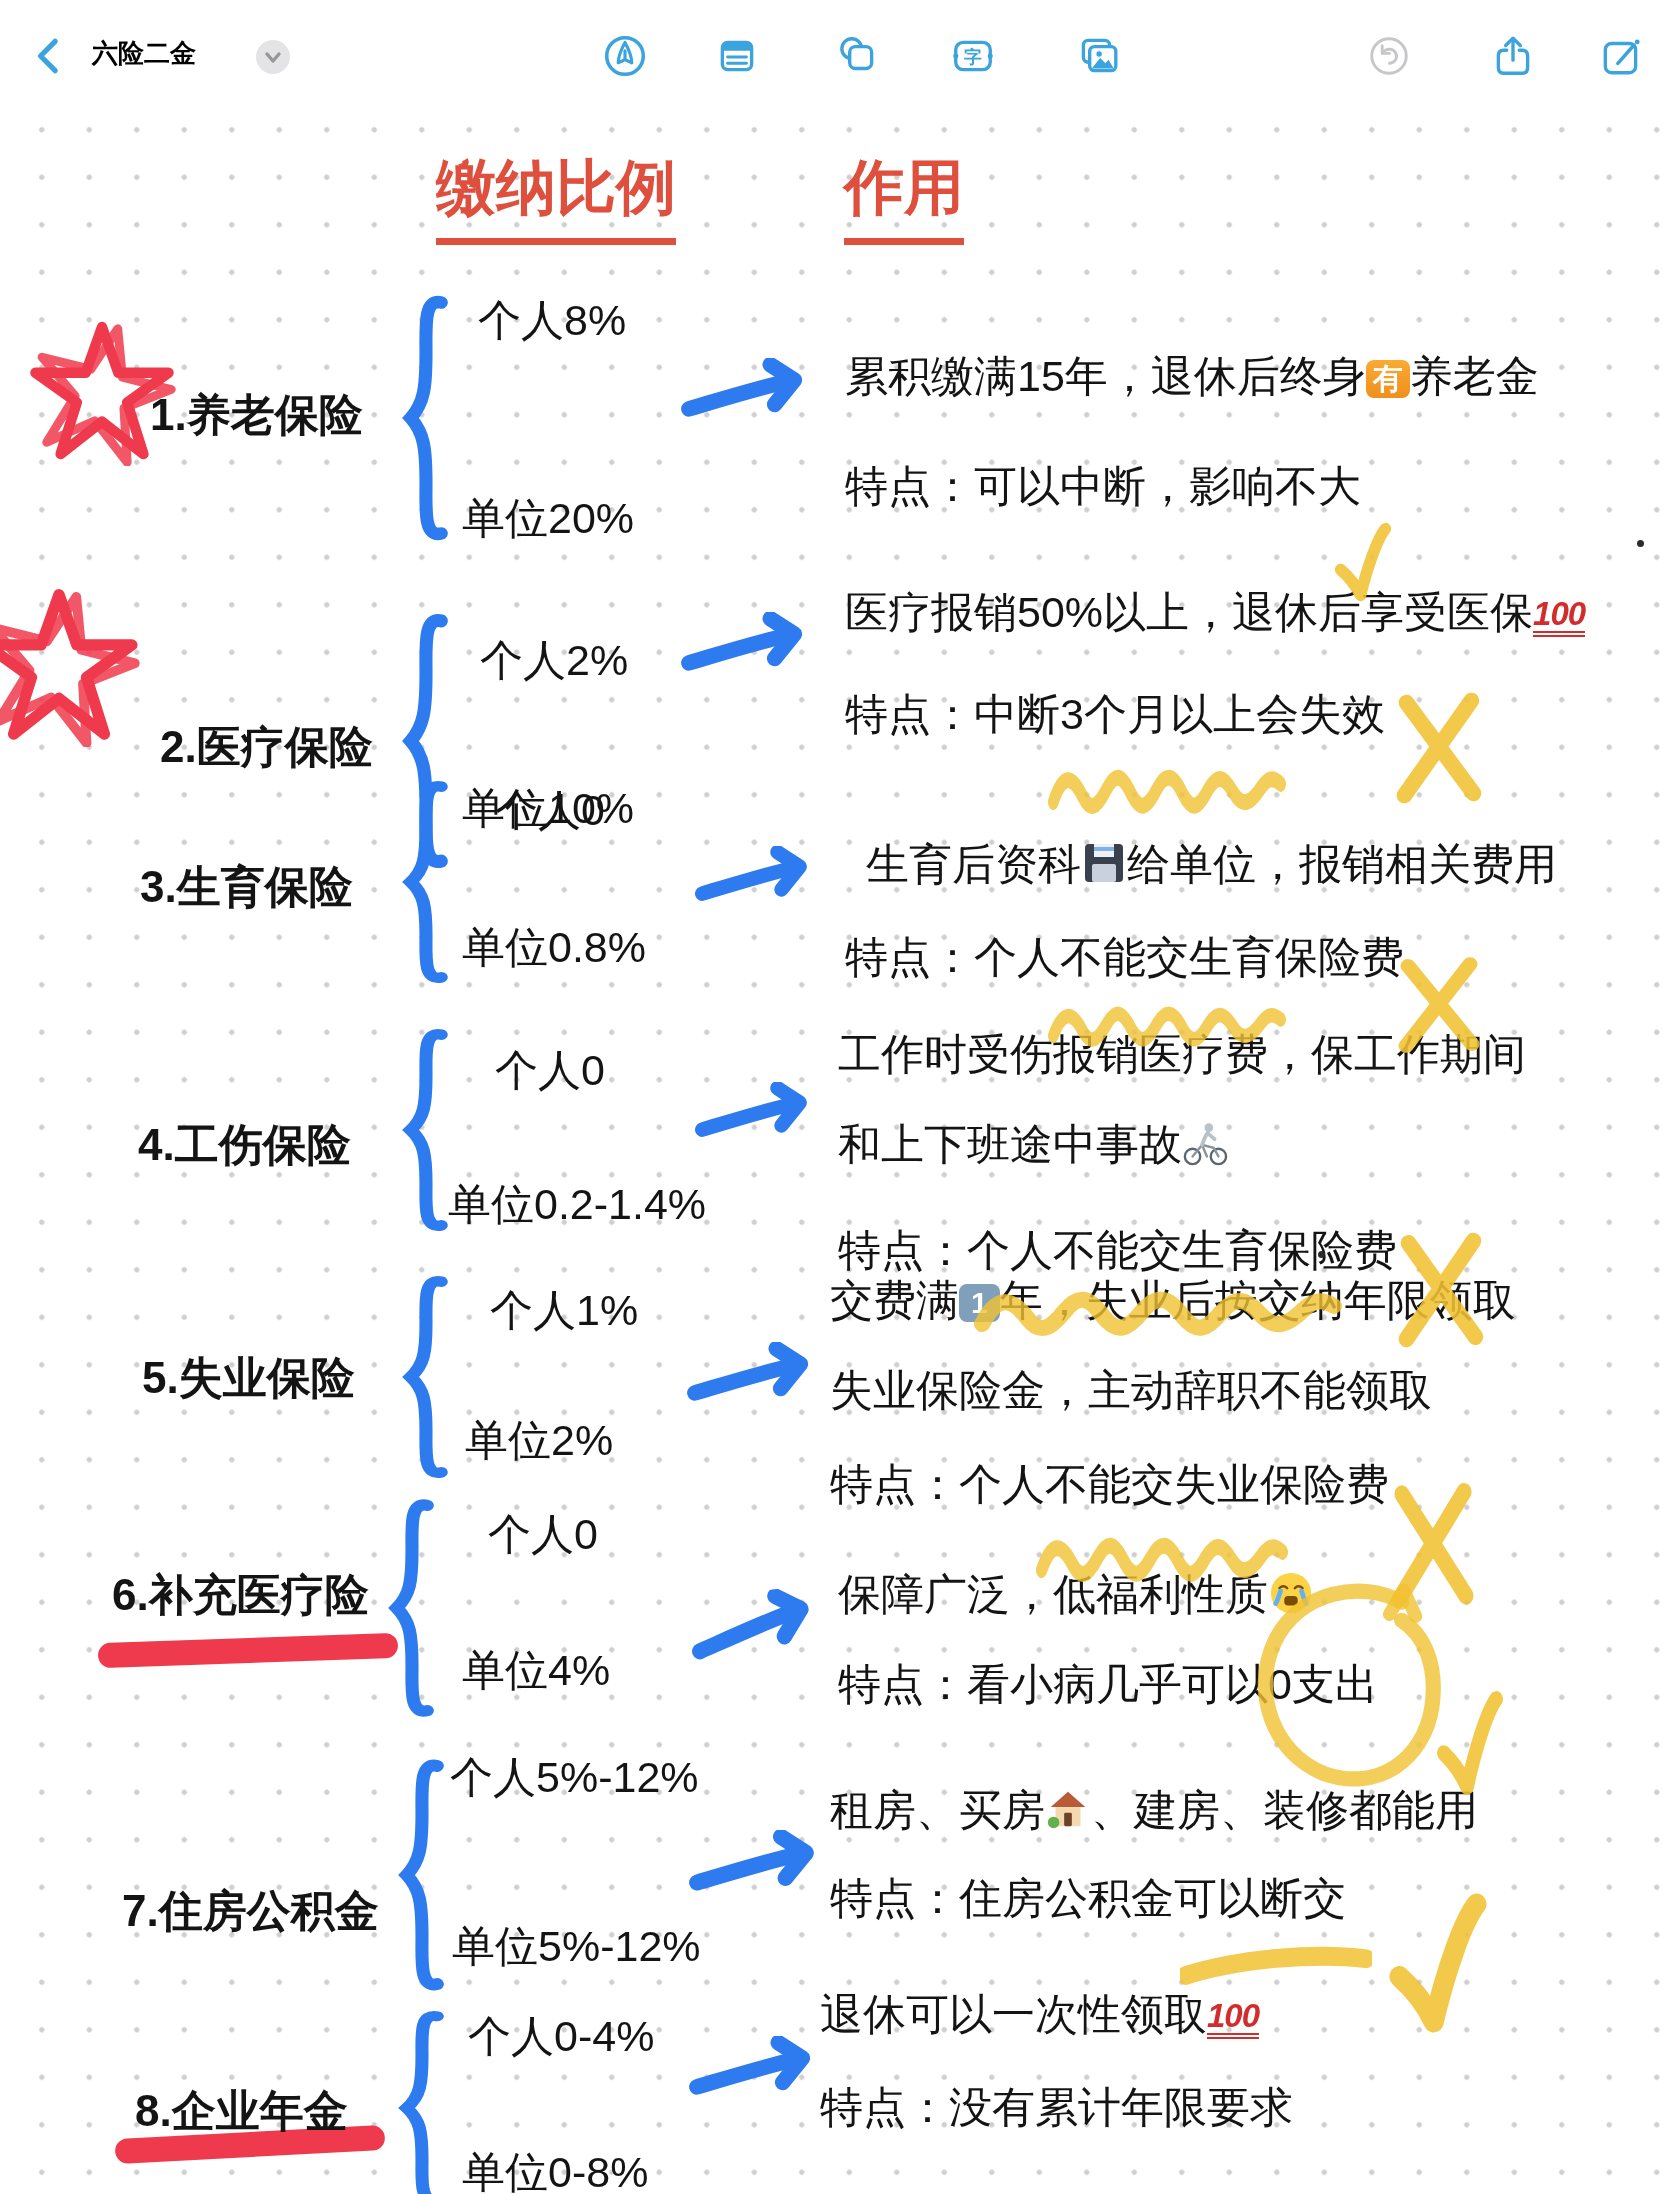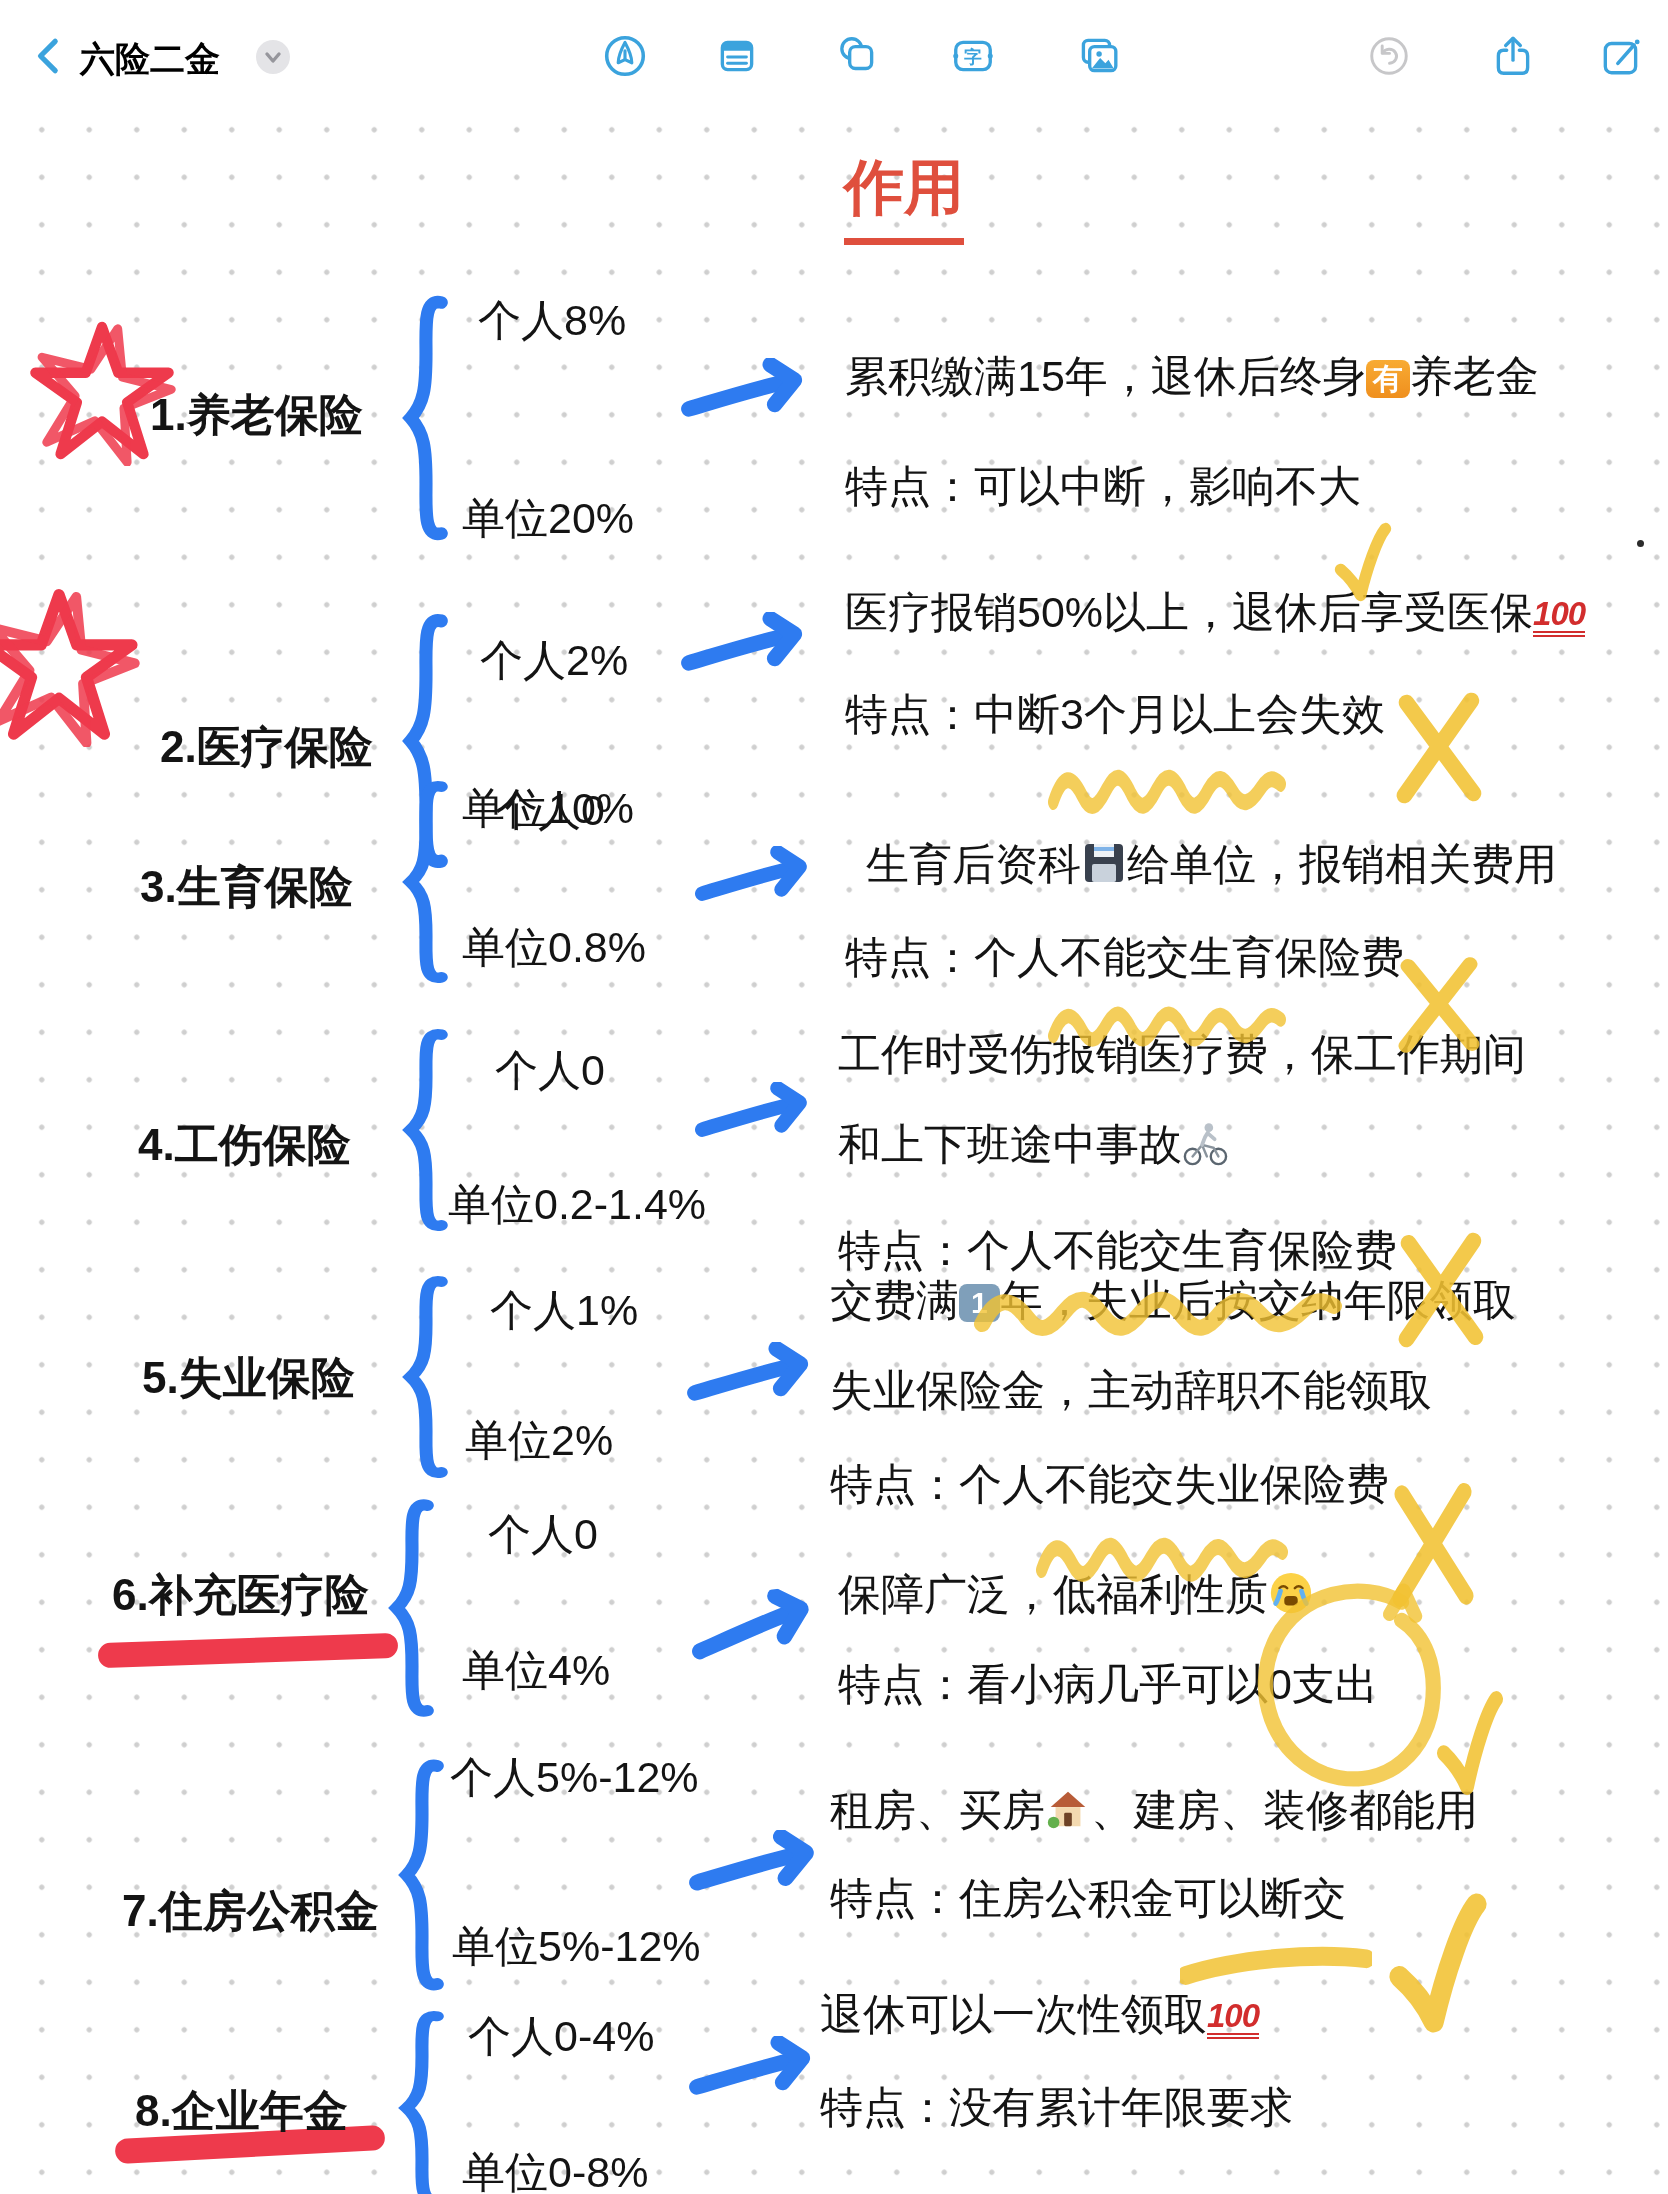--- a/index.html
+++ b/index.html
@@ -5,21 +5,21 @@
   html,body{margin:0;padding:0;background:#fff;}
   .page{position:relative;width:1668px;height:2194px;background:#ffffff;overflow:hidden;
         font-family:"Liberation Sans","DejaVu Sans",sans-serif;-webkit-font-smoothing:antialiased;}
   
   .dots{position:absolute;left:0;right:0;top:92px;bottom:0;z-index:0;
         background-image:radial-gradient(circle,#cfcfcf 2.3px,transparent 3px);
         background-size:47.5px 47.5px;background-position:18px 14px;}
   
   .toolbar{position:absolute;left:0;top:0;width:100%;height:92px;background:#fff;z-index:6;}
   .tb{position:absolute;top:33px;width:46px;height:46px;cursor:pointer;}
-  .title{position:absolute;left:80px;top:36px;font-size:35px;font-weight:700;color:#000;white-space:nowrap;}
+  .title{position:absolute;left:92px;top:36px;font-size:26px;font-weight:700;color:#000;white-space:nowrap;}
   .ddc{position:absolute;left:256px;top:40px;width:34px;height:34px;border-radius:50%;background:#e4e4e7;}
   
   .t{position:absolute;z-index:2;color:#141414;white-space:nowrap;font-size:43px;line-height:1.15;}
   .lbl{font-weight:700;font-size:44px;text-align:center;}
   .hdr{position:absolute;z-index:2;font-size:60px;font-weight:700;color:#df4f3d;
        border-bottom:7px solid #df4f3d;padding-bottom:9px;white-space:nowrap;}
   .ink{position:absolute;z-index:1;}
   .mark{position:absolute;z-index:3;pointer-events:none;}
   .redline{position:absolute;z-index:1;height:25px;border-radius:13px;background:#ee3a4c;}
   .stray{position:absolute;width:7px;height:7px;border-radius:50%;background:#2b2b2b;z-index:2;}
@@ -95,20 +95,21 @@
 
     <svg class="tb" style="left:1598px;" viewBox="0 0 44 44">
       <rect x="7" y="10" width="29" height="28" rx="6" fill="none" stroke="#3ba3dd" stroke-width="3.2"></rect>
       <line x1="19" y1="29" x2="34.5" y2="11.5" stroke="#3ba3dd" stroke-width="3.4" stroke-linecap="round"></line>
       <circle cx="37.5" cy="8.5" r="2.3" fill="#3ba3dd"></circle>
     </svg>
   </div>
 
   <div class="dots"></div>
 
+  <div class="hdr" style="left:436px;top:148px;">缴纳比例</div>
   <div class="hdr" style="left:844px;top:148px;">作用</div>
 
   <div id="canvas">
       <svg class="ink" style="left:28px;top:318px;width:148px;height:148px;" viewBox="0 0 100 100" preserveAspectRatio="none">
         <path d="M50,6 61,37 95,37 67,57 78,92 50,70 22,92 33,57 5,37 39,37 Z" fill="none" stroke="#ee3a4c" stroke-width="7" stroke-linejoin="round"></path>
         <path d="M50,6 61,37 95,37 67,57 78,92 50,70 22,92 33,57 5,37 39,37 Z" fill="none" stroke="#ee3a4c" stroke-width="6" stroke-linejoin="round" transform="rotate(14 50 50)" opacity="0.85"></path>
       </svg>
       <div class="t lbl" style="left:150px;top:390px;">1.养老保险</div>
       <svg class="ink" style="left:402px;top:292px;width:48px;height:252px;" viewBox="0 0 44 240" preserveAspectRatio="none">
         <path d="M36,10 C20,6 22,32 22,58 C22,92 20,106 8,120 C20,134 22,148 22,182 C22,208 20,234 36,230" fill="none" stroke="#2e7bf0" stroke-width="12" stroke-linecap="round"></path>

